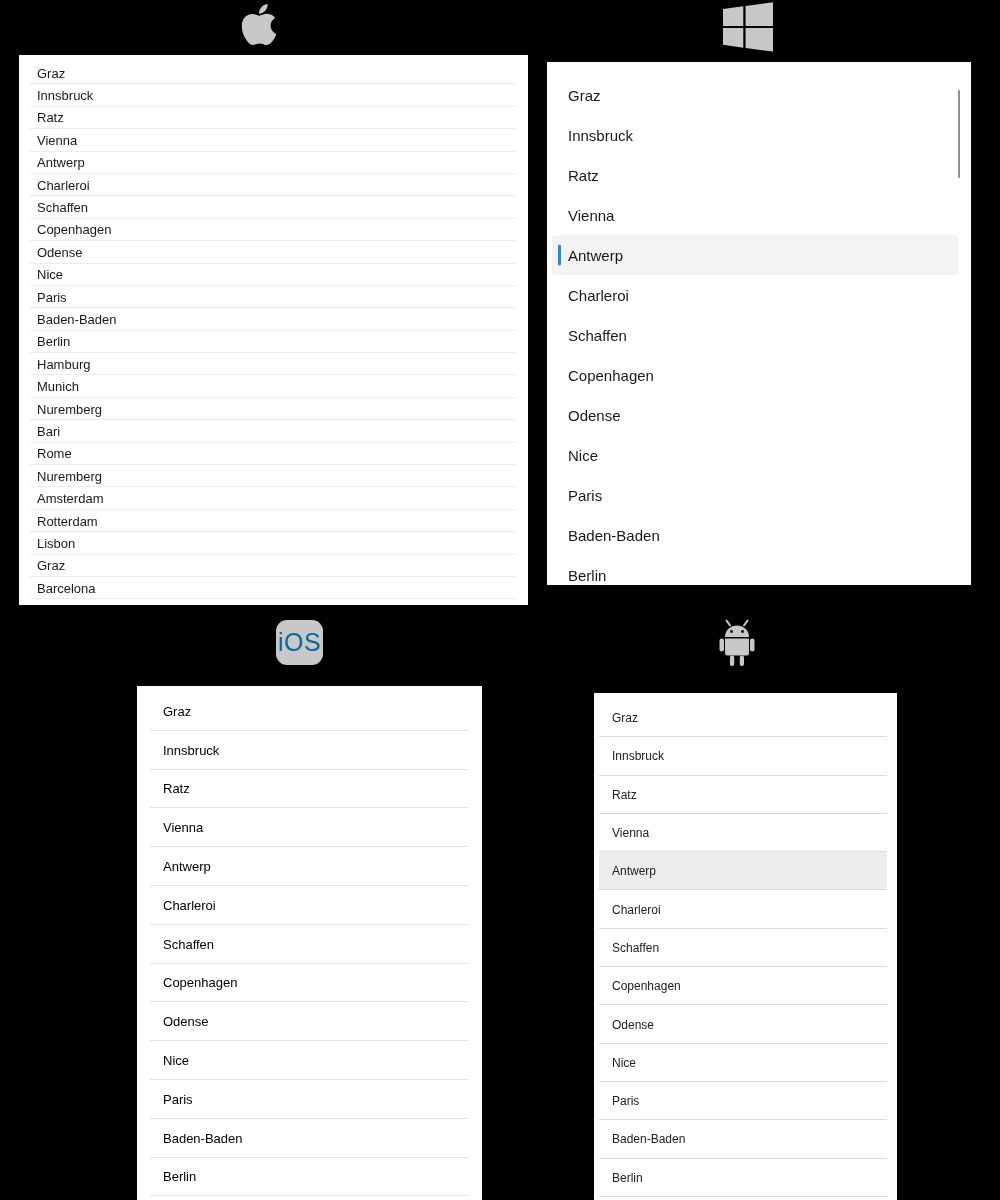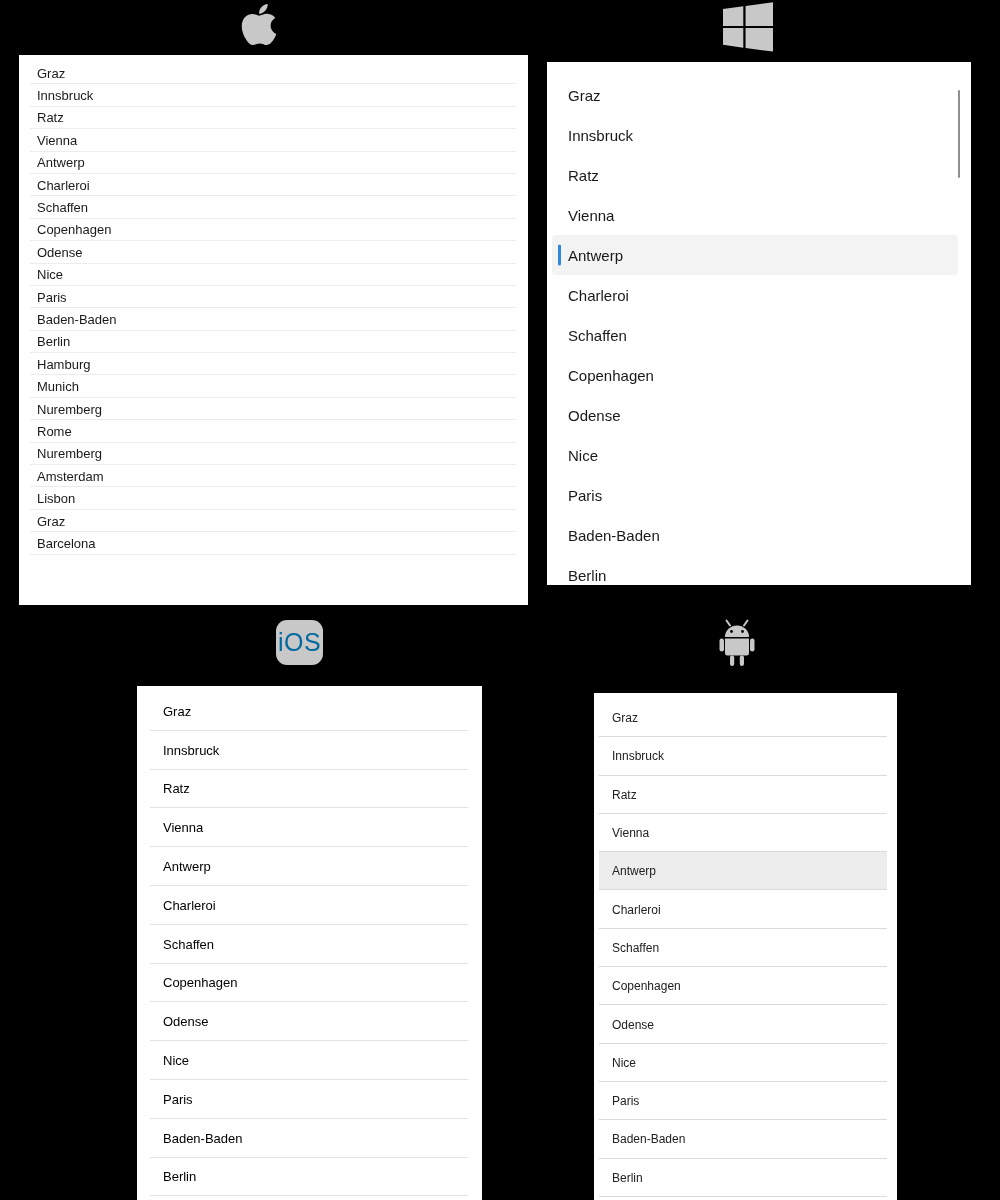--- a/index.html
+++ b/index.html
@@ -168,27 +168,33 @@
       <div class="row">
         <span class="label">Hamburg</span>
       </div>
       <div class="row">
         <span class="label">Munich</span>
       </div>
       <div class="row">
         <span class="label">Nuremberg</span>
       </div>
       <div class="row">
+        <span class="label">Bari</span>
+      </div>
+      <div class="row">
         <span class="label">Rome</span>
       </div>
       <div class="row">
         <span class="label">Nuremberg</span>
       </div>
       <div class="row">
         <span class="label">Amsterdam</span>
+      </div>
+      <div class="row">
+        <span class="label">Rotterdam</span>
       </div>
       <div class="row">
         <span class="label">Lisbon</span>
       </div>
       <div class="row">
         <span class="label">Graz</span>
       </div>
       <div class="row">
         <span class="label">Barcelona</span>
       </div>

